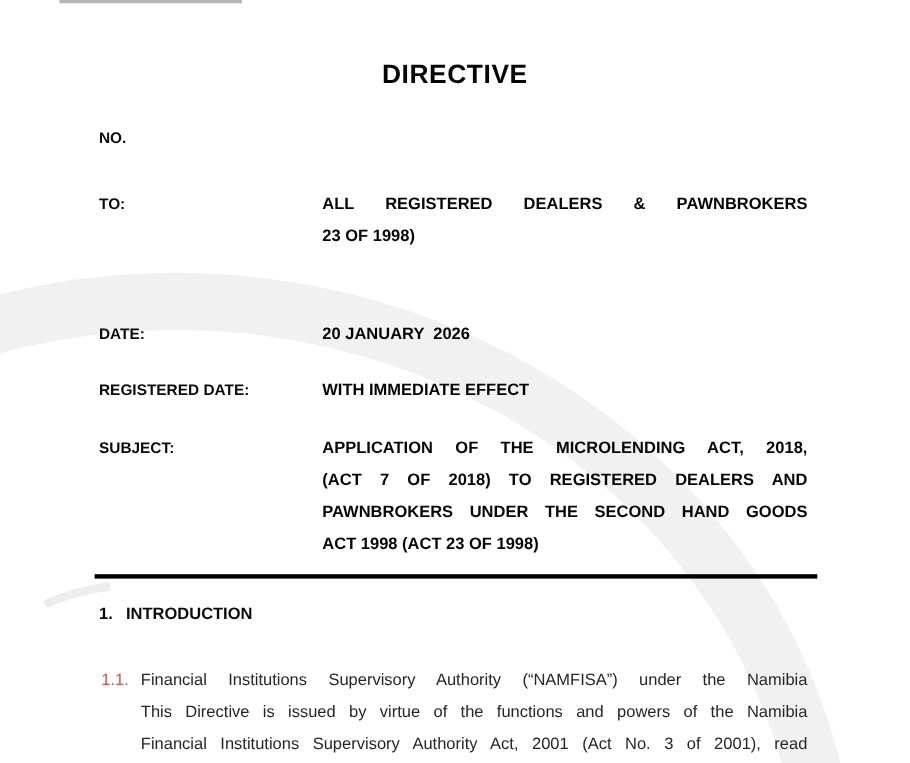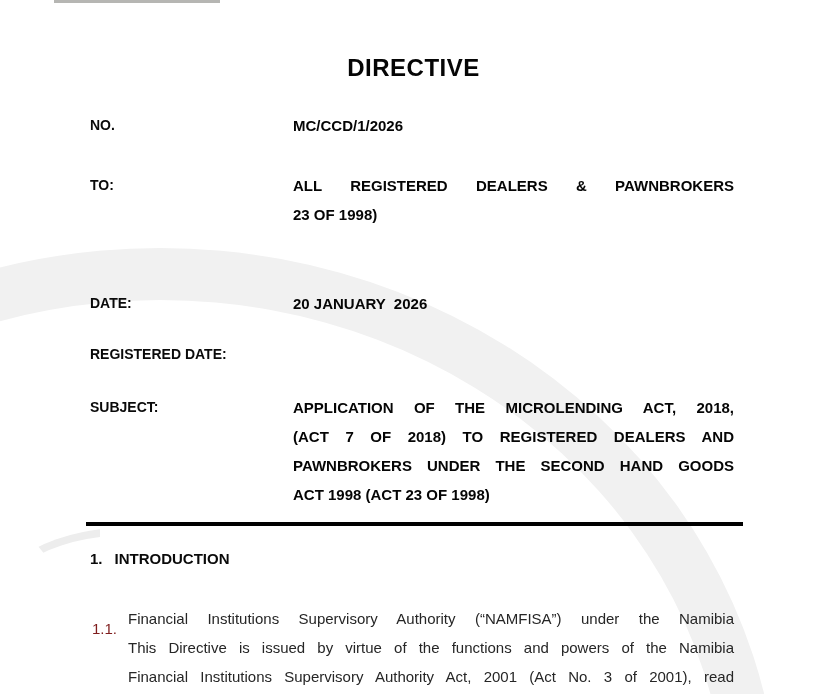--- a/index.html
+++ b/index.html
@@ -69,21 +69,21 @@
   .section-heading{
     position:absolute;left:90px;top:544px;
     font-size:15px;font-weight:700;line-height:29px;color:#0a0a0a;
   }
   .sec-num{margin-right:12px;}
   .para{
     position:absolute;left:90px;top:604px;width:644px;
   }
   .para-num{
     position:absolute;left:2px;top:0;
-    font-size:15px;line-height:29px;color:#7f1d1d;margin-top:10px;
+    font-size:15px;line-height:29px;color:#ef4444;
   }
   .pline{
     padding-left:38px;color:#262626;
   }
 </style>
 </head>
 <body>
 
 <div class="page">
 
@@ -92,42 +92,42 @@
     <div class="wm-tail"></div>
   </div>
   <div class="top-artifact"></div>
 
   <div class="content">
 
     <h1 class="title">DIRECTIVE</h1>
 
     <div class="field-row" style="top:111px">
       <div class="field-label">NO.</div>
-      <div class="field-value">
-        <div class="vline left">MC/CCD/1/2026</div>
-      </div>
     </div>
 
     <div class="field-row" style="top:171px">
       <div class="field-label">TO:</div>
       <div class="field-value">
         <div class="vline jl">ALL REGISTERED DEALERS &amp; PAWNBROKERS</div>
         <div class="vline left">23 OF 1998)</div>
       </div>
     </div>
 
     <div class="field-row" style="top:289px">
       <div class="field-label">DATE:</div>
       <div class="field-value">
         <div class="vline left">20 JANUARY  2026</div>
       </div>
     </div>
 
     <div class="field-row" style="top:340px">
       <div class="field-label">REGISTERED DATE:</div>
+      <div class="field-value">
+        <div class="vline left">WITH IMMEDIATE EFFECT</div>
+      </div>
     </div>
 
     <div class="field-row" style="top:393px">
       <div class="field-label">SUBJECT:</div>
       <div class="field-value">
         <div class="vline jl">APPLICATION OF THE MICROLENDING ACT, 2018,</div>
         <div class="vline jl">(ACT 7 OF 2018) TO REGISTERED DEALERS AND</div>
         <div class="vline jl">PAWNBROKERS UNDER THE SECOND HAND GOODS</div>
         <div class="vline left">ACT 1998 (ACT 23 OF 1998)</div>
       </div>

